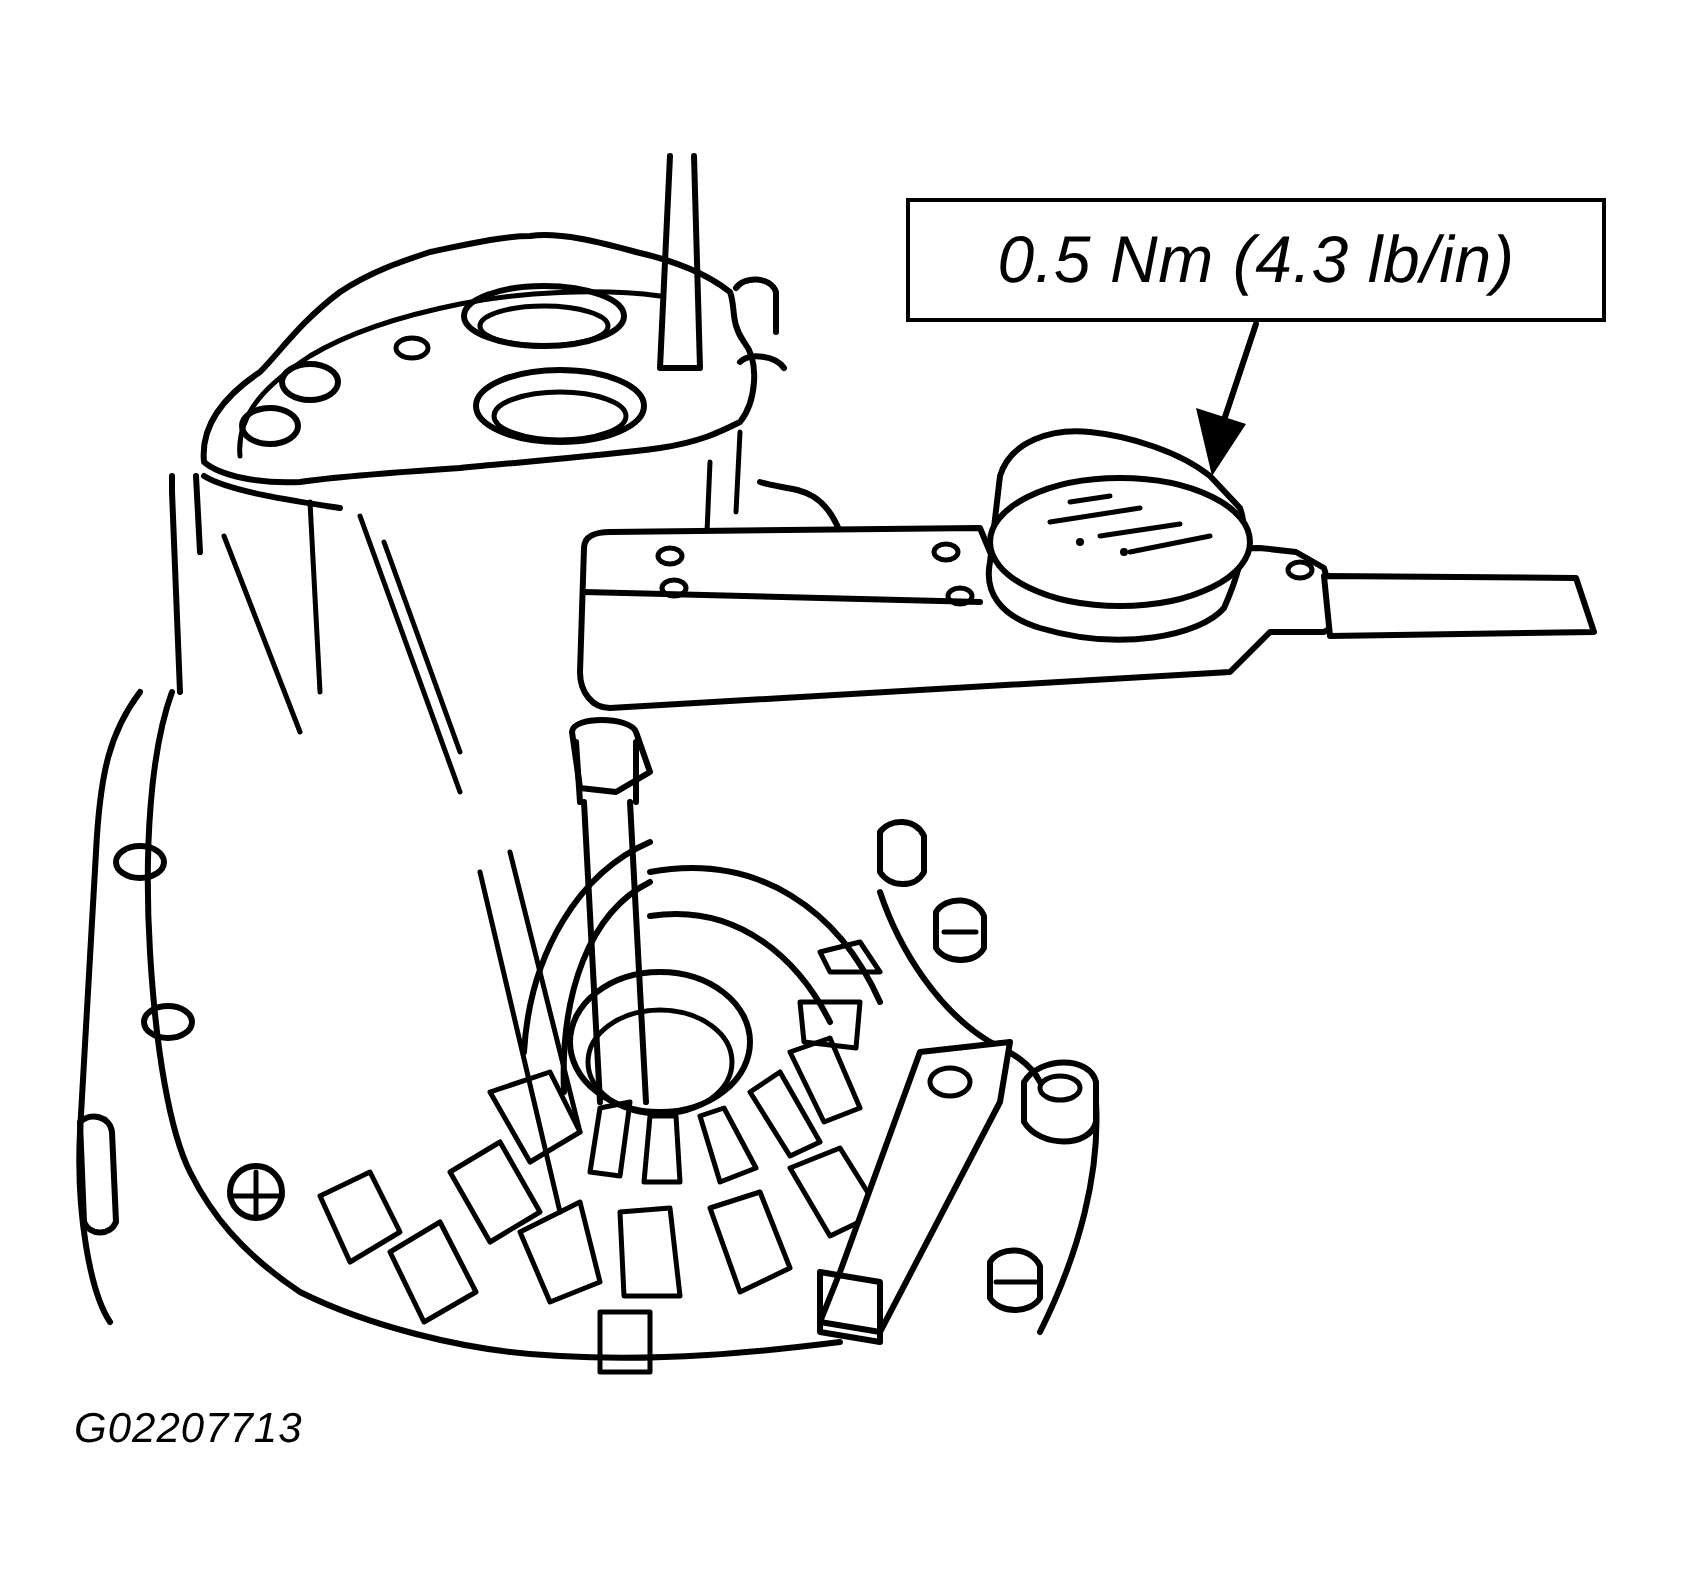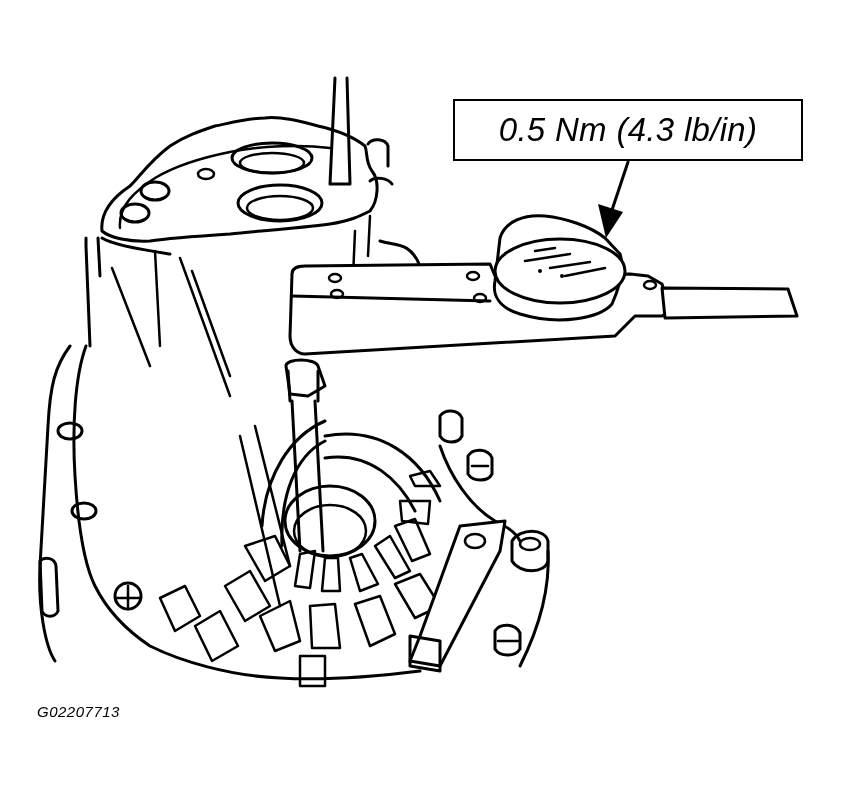--- a/index.html
+++ b/index.html
@@ -4,21 +4,21 @@
 <style>
   html, body { margin: 0; padding: 0; background: #ffffff; }
   body { width: 848px; height: 794px; position: relative; overflow: hidden; font-family: "Liberation Sans", sans-serif; }
   .figure { position: absolute; left: 0; top: 6px; width: 848px; height: 794px; font-style: italic; }
   .callout-box {
     position: absolute; left: 453px; top: 93px; width: 350px; height: 62px;
     border: 2px solid #000; background: #fff; box-sizing: border-box;
     display: flex; align-items: center; justify-content: center;
   }
   .callout-text { font-size: 33px; color: #000; letter-spacing: 0.3px; white-space: nowrap; }
-  .fig-id { position: absolute; left: 37px; top: 697px; font-size: 15px; color: #000; letter-spacing: 0.5px; }
+  .fig-id { position: absolute; left: 37px; top: 697px; font-size: 21px; color: #000; letter-spacing: 0.5px; }
   svg .ln { fill: none; stroke: #000; stroke-width: 3; stroke-linecap: round; stroke-linejoin: round; }
   svg .th { fill: none; stroke: #000; stroke-width: 2.5; stroke-linecap: round; stroke-linejoin: round; }
   svg .wf { fill: #fff; stroke: #000; stroke-width: 3; stroke-linejoin: round; }
   svg .bk { fill: #000; stroke: none; }
 </style>
 </head>
 <body>
 
 <div class="figure">
   <svg width="848" height="794" viewBox="0 0 848 794" xmlns="http://www.w3.org/2000/svg">

